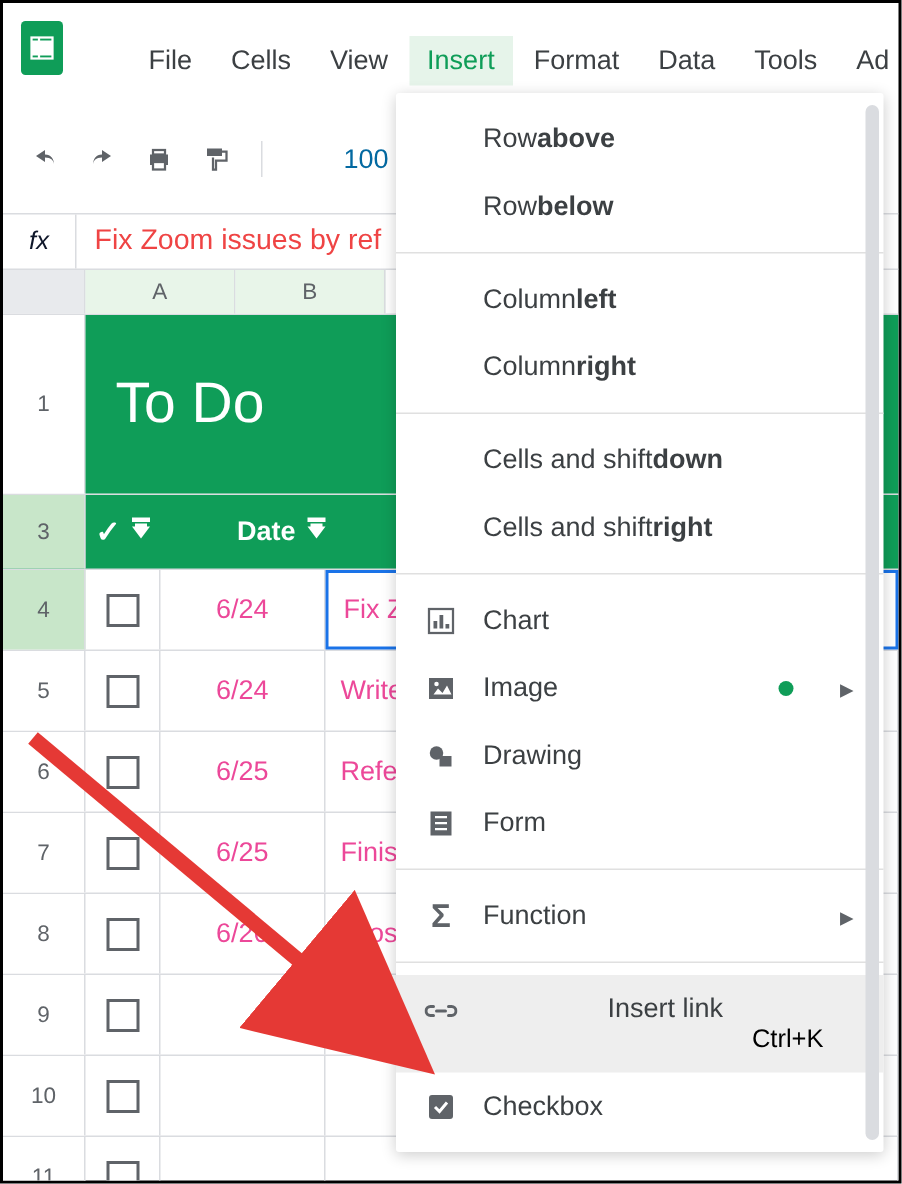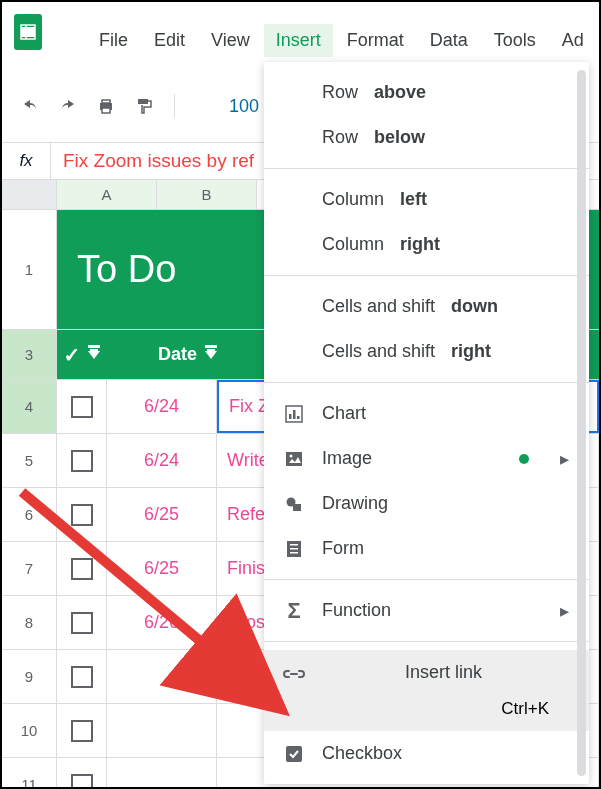--- a/index.html
+++ b/index.html
@@ -52,21 +52,21 @@
     .checkbox-cell { width: 50px; }
     .checkbox { width: 22px; height: 22px; border: 2.5px solid #5f6368; background: #fff; }
     .date-cell { width: 110px; }
     .task-cell { flex: 1; justify-content: flex-start; padding-left: 10px; }
     .task-cell.active { border: 2px solid #1a73e8; }
     .row-header.active { background: #c8e6c9; }
     
     
     .dropdown { position: absolute; top: 60px; right: 10px; width: 325px; background: #fff; box-shadow: 0 2px 10px rgba(0,0,0,0.2); border-radius: 2px; z-index: 10; padding: 8px 0; }
     .dropdown-scroll { position: absolute; right: 3px; top: 8px; bottom: 8px; width: 9px; background: #dadce0; border-radius: 5px; }
-    .dd-item { padding: 12px 24px 12px 58px; font-size: 18px; color: #3c4043; cursor: pointer; position: relative; display: flex; align-items: center; gap: 16px; }
+    .dd-item { padding: 12px 24px 12px 58px; font-size: 18px; color: #3c4043; cursor: pointer; position: relative; display: flex; align-items: center; }
     .dd-item.hover { background: #eeeeee; flex-direction: column; }
     .dd-sep { height: 1px; background: #e0e0e0; margin: 8px 0; }
     .dd-icon { position: absolute; left: 18px; width: 24px; height: 24px; color: #5f6368; display: flex; align-items: center; justify-content: center; }
     .dd-shortcut { margin-left: auto; color: #000000; font-size: 17px; padding-right: 16px; }
     .dd-arrow { position: absolute; right: 20px; color: #5f6368; }
     .dd-dot { position: absolute; right: 60px; width: 10px; height: 10px; border-radius: 50%; background: #0f9d58; }
     
     
     .red-arrow { position: absolute; top: 480px; left: 10px; pointer-events: none; z-index: 20; }
   </style>
@@ -77,21 +77,21 @@
   <svg width="16" height="16" viewBox="0 0 16 16">
       <rect x="1" y="1" width="14" height="14" fill="none" stroke="#fff" stroke-width="1.5"></rect>
       <line x1="1" y1="5.5" x2="15" y2="5.5" stroke="#fff" stroke-width="1.5"></line>
       <line x1="1" y1="10" x2="15" y2="10" stroke="#fff" stroke-width="1.5"></line>
       <line x1="6" y1="1" x2="6" y2="15" stroke="#fff" stroke-width="1.5"></line>
     </svg>
 </div>
 
 <div class="menu-bar">
   <div class="menu-item">File</div>
-  <div class="menu-item">Edit</div>
+  <div class="menu-item">Cells</div>
   <div class="menu-item">View</div>
   <div class="menu-item active">Insert</div>
   <div class="menu-item">Format</div>
   <div class="menu-item">Data</div>
   <div class="menu-item">Tools</div>
   <div class="menu-item">Ad</div>
 </div>
 
 <div class="toolbar">
   <div class="toolbar-icon">

